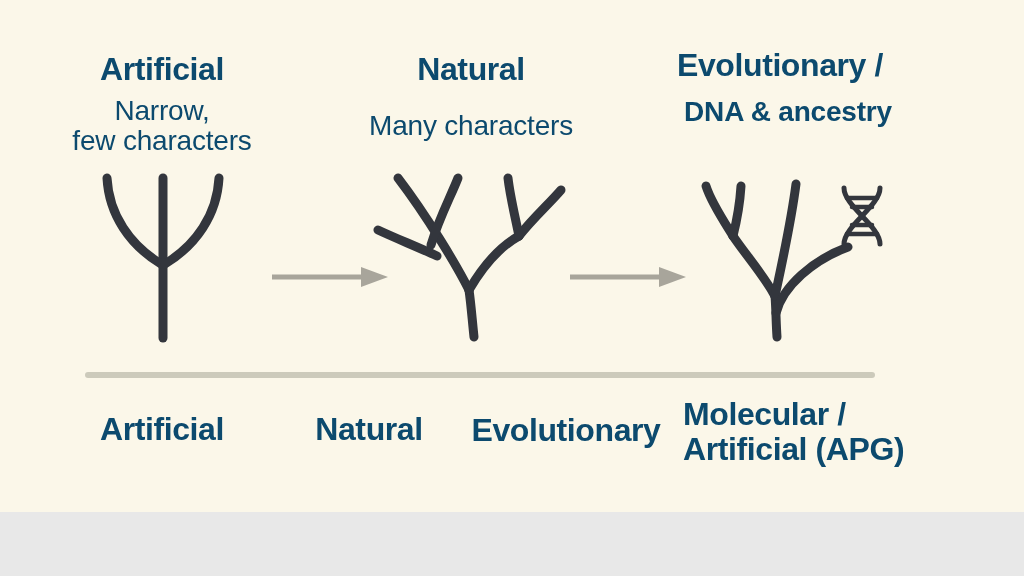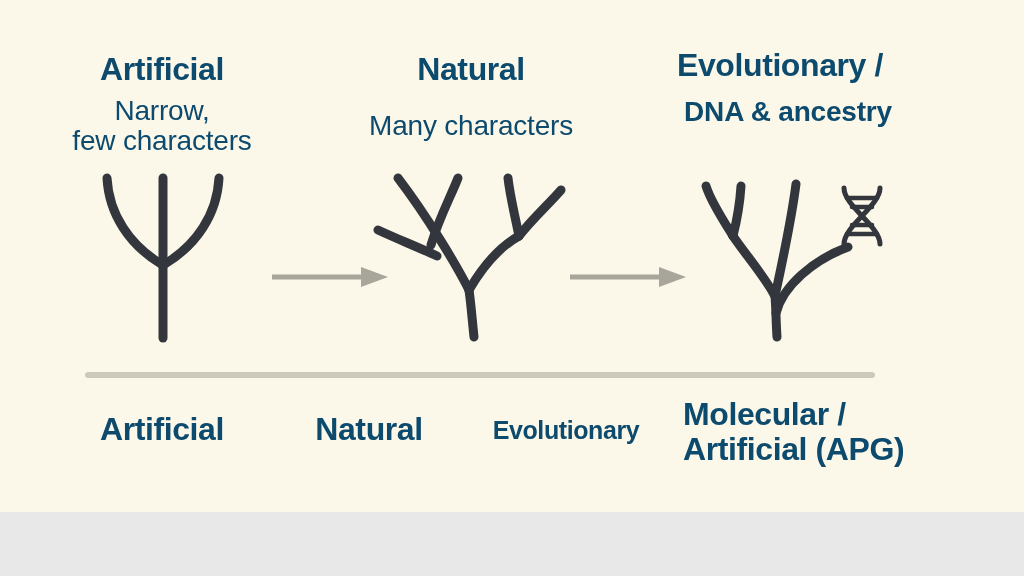--- a/index.html
+++ b/index.html
@@ -7,21 +7,21 @@
     position:relative;width:1024px;height:512px;overflow:hidden;
     background:#FBF7E9;
     color:#0c4a6e;
     font-family:"Liberation Sans","DejaVu Sans",sans-serif;
   }
   .abs{position:absolute;}
   .center{text-align:center;}
   .col-title{font-weight:700;font-size:32px;line-height:37px;letter-spacing:-0.4px;}
   .col-sub{font-size:28px;line-height:30px;letter-spacing:-0.2px;}
   .tl-label{font-weight:700;font-size:32px;line-height:35px;letter-spacing:-0.4px;}
-  .tl-label.medium{font-weight:600;font-size:25px;}
+  .tl-label.medium{font-weight:600;font-size:32px;}
   .timeline-bar{
     position:absolute;left:85px;top:372px;width:790px;height:6px;
     background:#CCCABB;border-radius:3px;
   }
   svg{display:block;}
   .tree{stroke:#33363D;fill:none;stroke-linecap:round;stroke-linejoin:round;}
   .arrow-line{stroke:#A8A59B;stroke-width:5;stroke-linecap:butt;}
   .arrow-head{fill:#A8A59B;}
 </style>
 </head>

